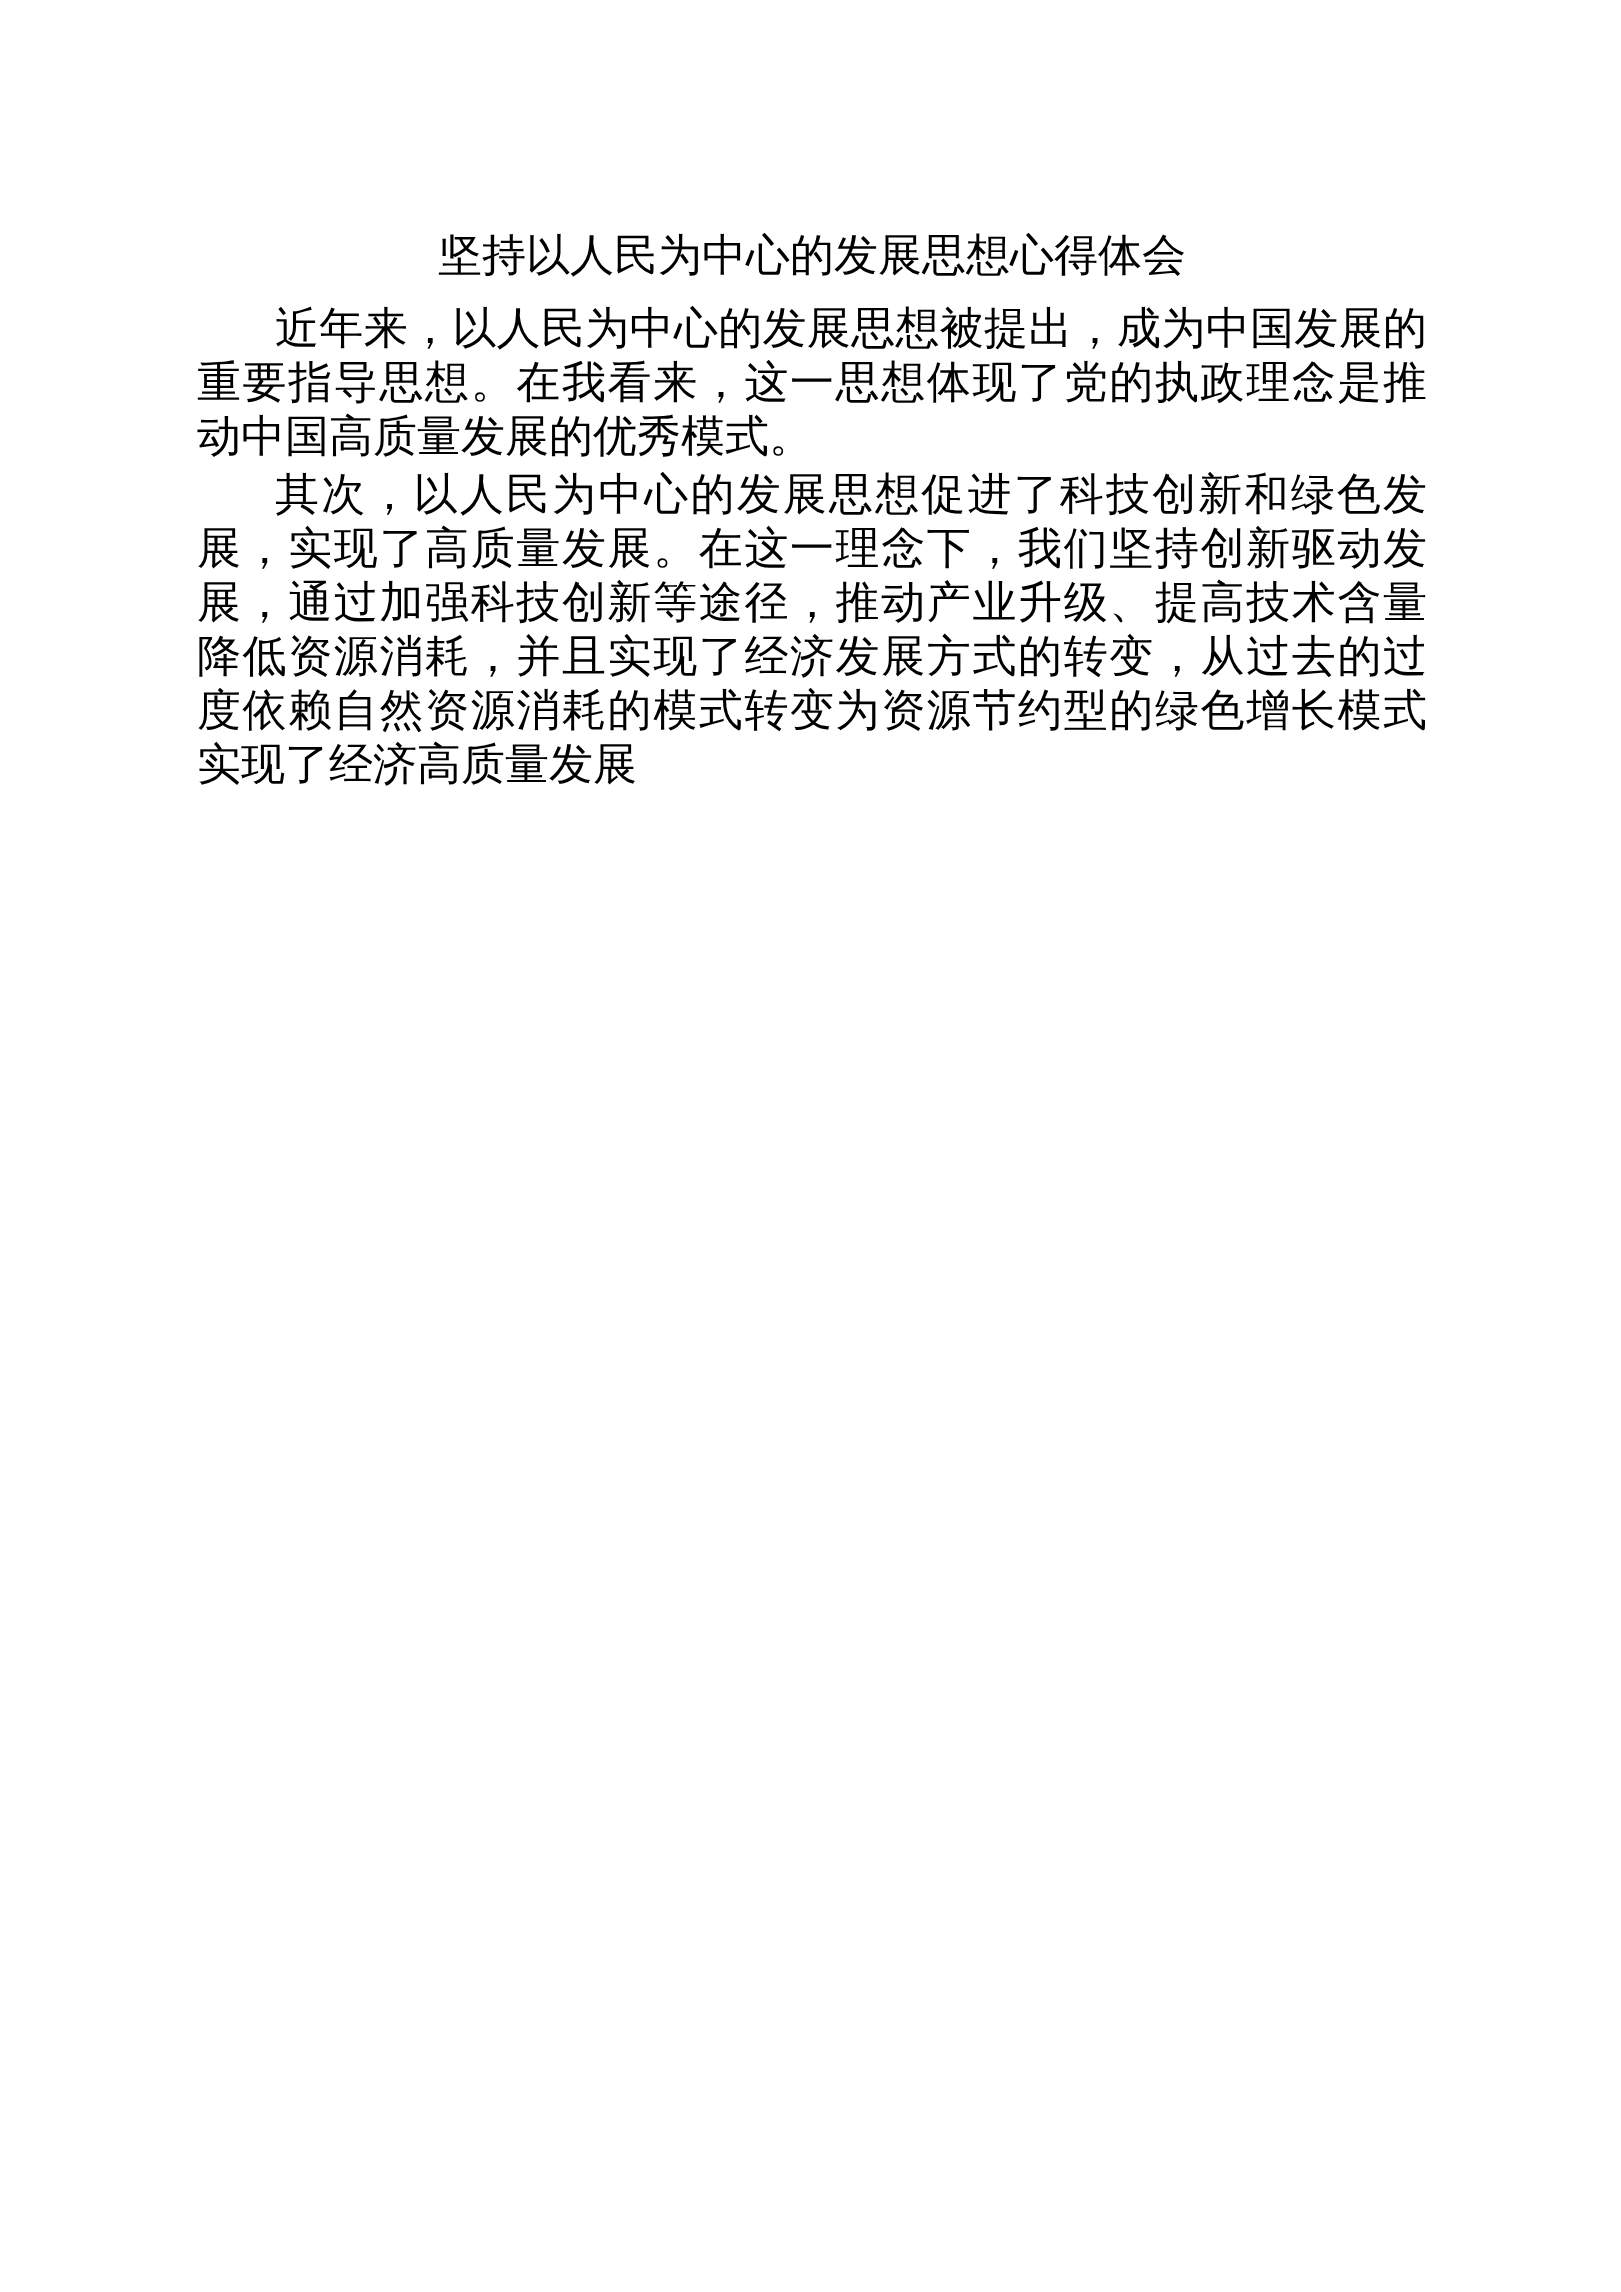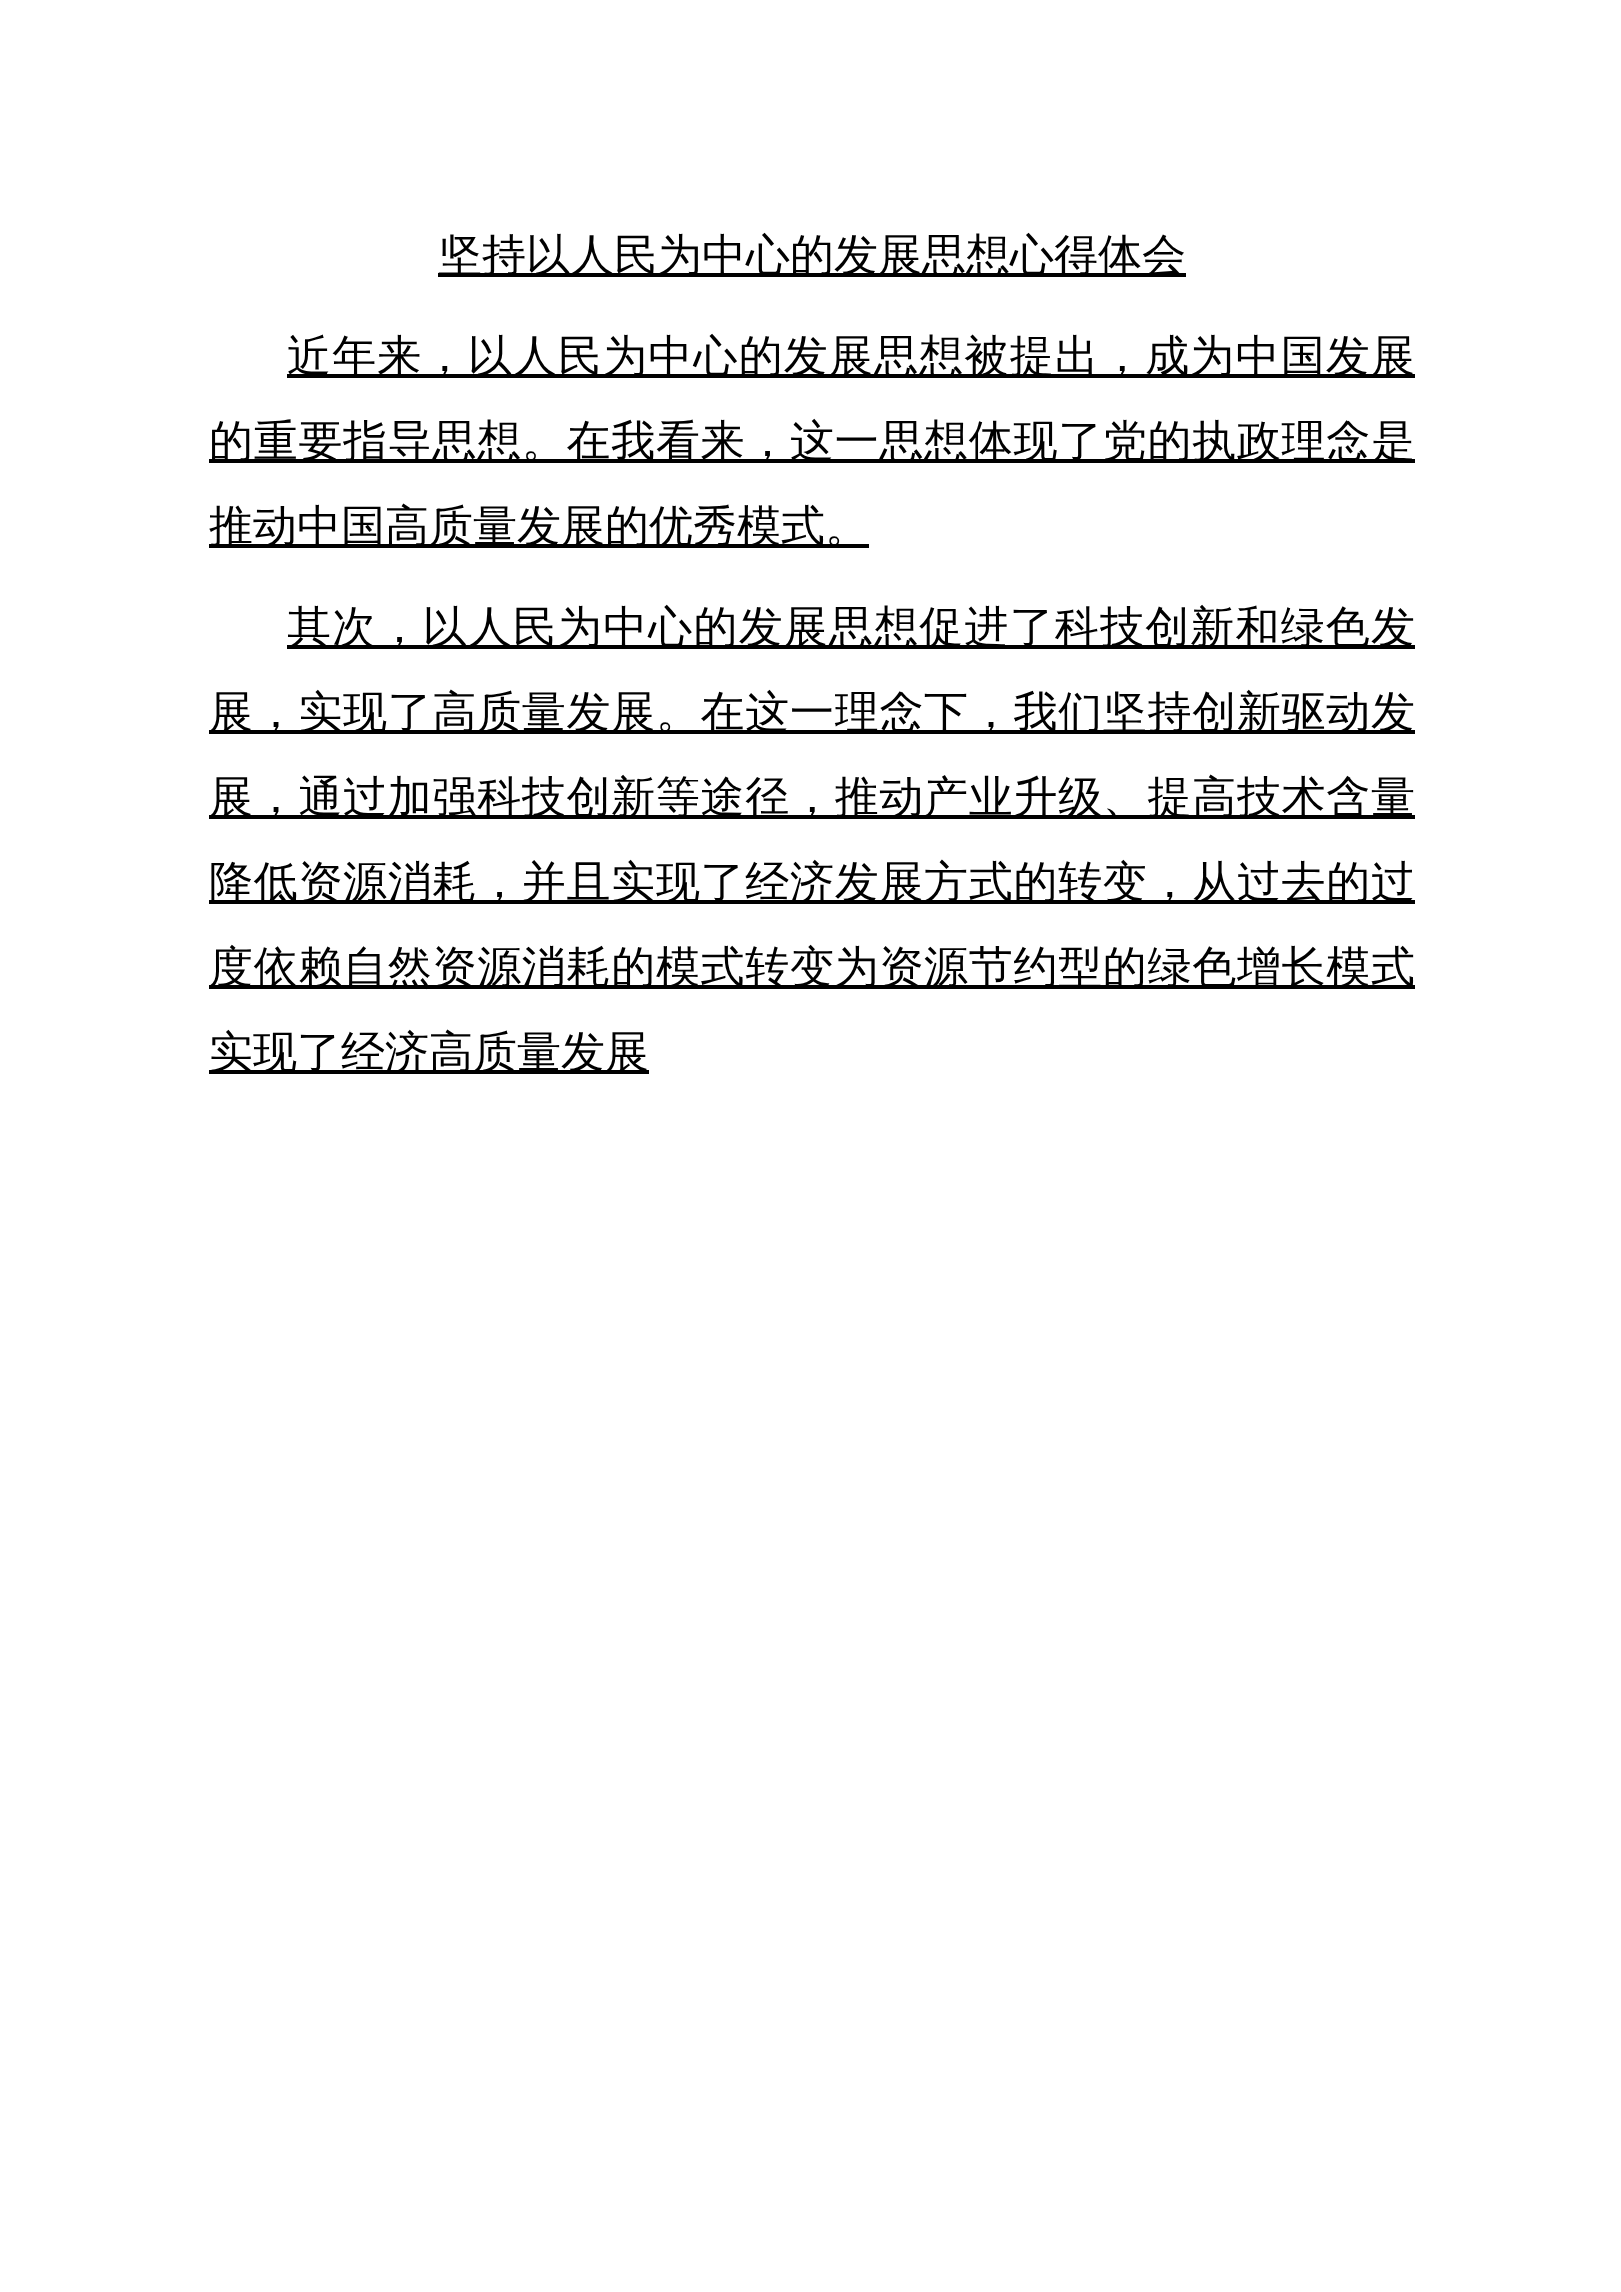--- a/index.html
+++ b/index.html
@@ -14,35 +14,34 @@
     background: #ffffff;
     overflow: hidden;
     font-family: "Liberation Sans", sans-serif;
     color: #000000;
   }
   .content {
     position: absolute;
     left: 193px;
     top: 212px;
     width: 1238px;
-    text-decoration: underline;
   }
   .doc-title {
     margin: 0;
     font-size: 44px;
     font-weight: 400;
     line-height: 85px;
     text-align: center;
     white-space: nowrap;
   }
   .para {
-    margin: 16px;
+    margin: 4px;
     font-size: 44px;
     font-weight: 400;
-    line-height: 85px;
+    line-height: 54px;
     text-align: justify;
     text-justify: inter-ideograph;
     text-indent: 78px;
     word-break: break-all;
     overflow-wrap: break-word;
   }
 </style>
 </head>
 <body>
 

